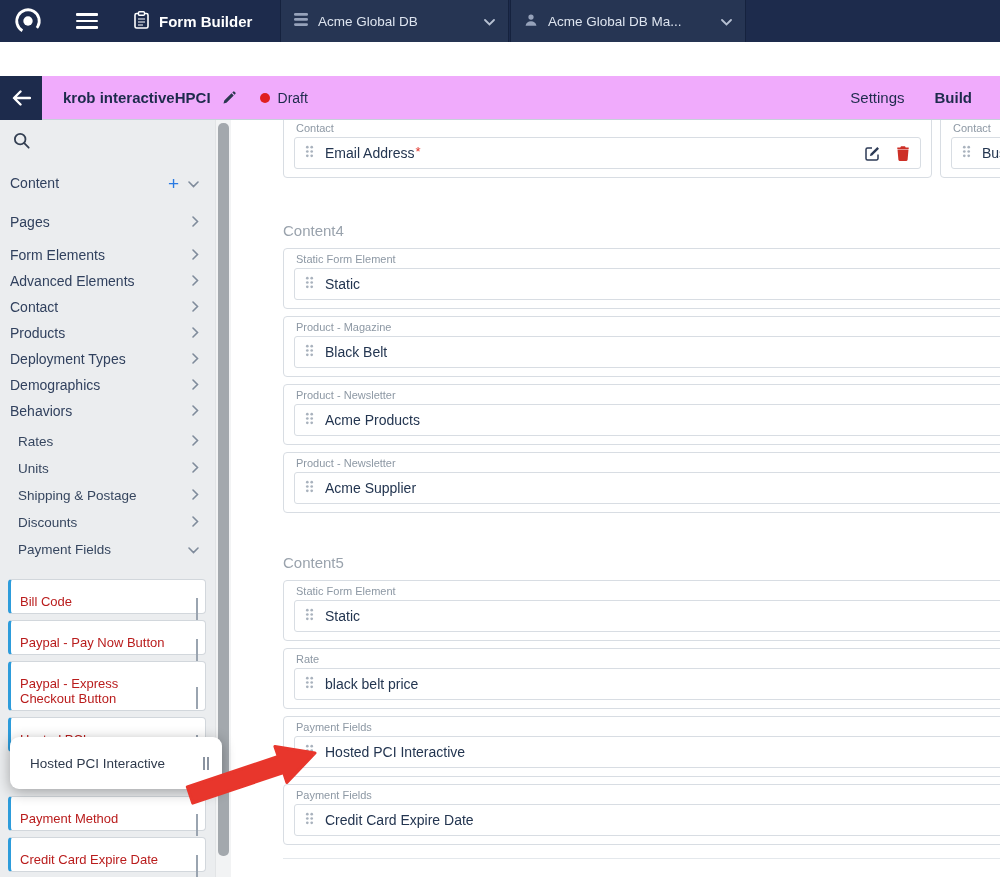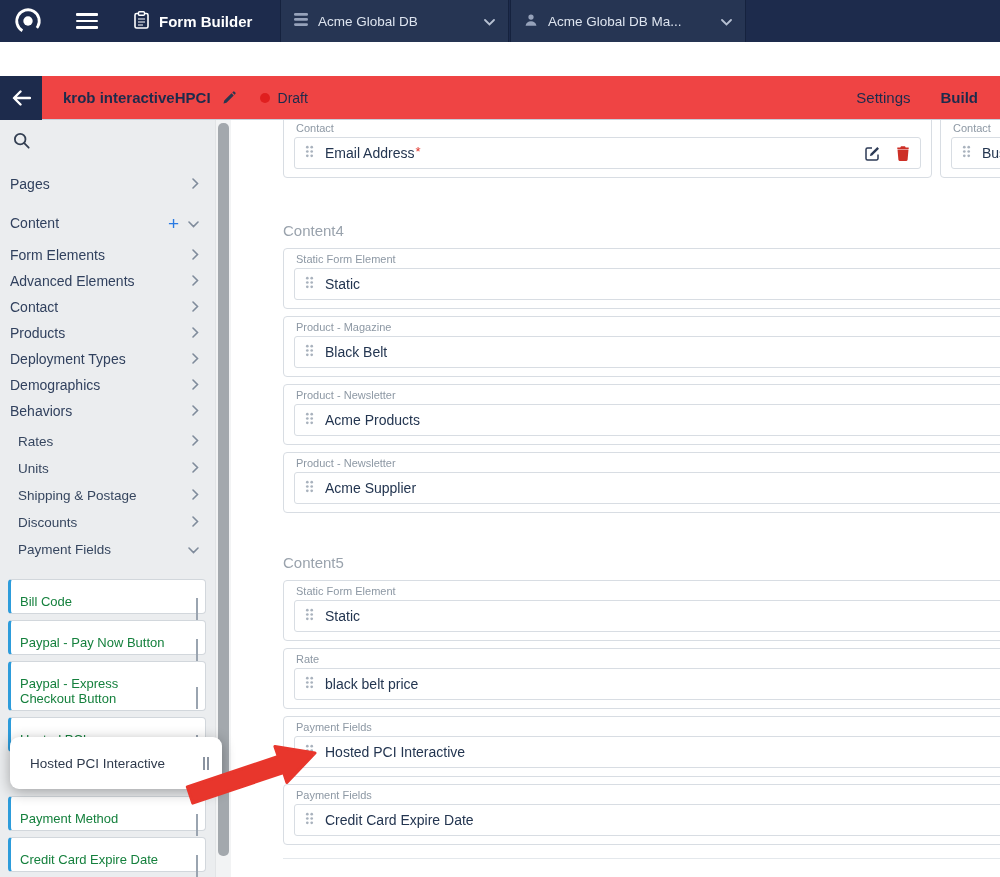--- a/index.html
+++ b/index.html
@@ -12,46 +12,46 @@
   .tb-burger i{display:block;height:2.6px;background:#fff;margin-bottom:4px;border-radius:1px;}
   .tb-burger i:last-child{margin-bottom:0;}
   .tb-app{position:absolute;left:134px;top:0;height:42px;display:flex;align-items:center;gap:10px;color:#fff;font-size:15px;font-weight:700;}
   .tb-dd{position:absolute;top:0;height:42px;box-sizing:border-box;display:flex;align-items:center;gap:10px;background:#263553;border-left:1px solid #15223e;border-right:1px solid #15223e;padding:0 13px;color:#dde4ef;font-size:13.5px;cursor:pointer;}
   .tb-dd .chev{margin-left:auto;}
   .tb-dd1{left:280px;width:229px;}
   .tb-dd2{left:510px;width:236px;}
   .tb-dd span{white-space:nowrap;overflow:hidden;}
 
   
-  .hdr{position:absolute;left:0;top:76px;width:1000px;height:44px;background:#ef4444;display:flex;align-items:center;border-bottom:1px solid #c6cfda;box-sizing:border-box;}
+  .hdr{position:absolute;left:0;top:76px;width:1000px;height:44px;background:#f0abfc;display:flex;align-items:center;border-bottom:1px solid #c6cfda;box-sizing:border-box;}
   .hdr-back{width:42px;height:44px;background:#1d2b4c;display:flex;align-items:center;justify-content:center;flex:none;cursor:pointer;}
   .hdr-title{margin-left:21px;font-size:15px;font-weight:700;color:#1d2b4c;}
   .hdr-pencil{margin-left:11px;display:flex;align-items:center;cursor:pointer;}
   .hdr-status{display:flex;align-items:center;gap:8px;margin-left:24px;font-size:14px;color:#1d2b4c;}
   .dot{width:10px;height:10px;border-radius:50%;background:#e01f1f;}
-  .hdr-right{margin-left:auto;display:flex;gap:30px;padding-right:22px;font-size:15px;color:#1d2b4c;align-items:center;}
+  .hdr-right{margin-left:auto;display:flex;gap:30px;padding-right:28px;font-size:15px;color:#1d2b4c;align-items:center;}
   .hdr-link{cursor:pointer;font-weight:500;}
   .hdr-link.build{font-weight:700;}
 
   
   .sidebar{position:absolute;left:0;top:120px;width:215px;height:757px;background:#ebedef;overflow:hidden;}
   .sb-search{height:44px;display:flex;align-items:center;padding-left:13px;cursor:pointer;}
   .sb-row{display:flex;align-items:center;padding:0 16px 0 10px;color:#31415e;font-size:14px;cursor:pointer;}
   .sb-row .chev{margin-left:auto;flex:none;}
   .sb-row .chev.after-plus{margin-left:9px;}
   .sb-pages{height:40px;}
   .sb-content{height:38px;}
   .sb-std{height:26px;}
   .sb-plus{margin-left:auto;color:#2a7ae2;font-size:19px;line-height:1;font-weight:400;cursor:pointer;}
   .sb-sub{margin-top:10px;}
   .sb-subrow{height:27px;display:flex;padding:0 16px 0 18px;font-size:13.5px;color:#36465f;cursor:pointer;}
   .sb-subrow .chev{margin-left:auto;}
   .pills{margin-top:10px;}
   .pill{position:relative;box-sizing:border-box;width:198px;margin:0 0 6px 8px;background:#fff;border:1px solid #d2d7dc;border-left:3px solid #2d9cdb;border-radius:4px;padding:3px 24px 3px 9px;cursor:grab;}
-  .pill span{display:inline-block;max-width:150px;font-size:13px;line-height:1.15;color:#15803d;margin-top:12px;}
+  .pill span{display:inline-block;max-width:150px;font-size:13px;line-height:1.15;color:#b91c1c;margin-top:12px;}
   .pill-handle{position:absolute;right:7px;top:50%;transform:translateY(-50%);display:flex;gap:2px;}
   .pill-handle i{width:2px;height:11px;background:#9aa4b0;display:block;}
   .pill-spacer{height:38px;}
 
   
   .drag-card{position:absolute;left:10px;top:737px;width:212px;height:52px;box-sizing:border-box;background:#fff;border-radius:9px;box-shadow:0 3px 14px rgba(0,0,0,0.32);display:flex;align-items:center;padding:0 13px 0 20px;font-size:13.5px;color:#2f3a4c;z-index:6;cursor:grabbing;}
   .drag-card .dc-handle{margin-left:auto;display:flex;gap:2px;}
   .drag-card .dc-handle i{width:2px;height:13px;background:#8a93a0;display:block;}
 
   
@@ -163,31 +163,31 @@
   <div class="sidebar">
     <div class="sb-search">
       <span>
         <svg width="17" height="17" viewBox="0 0 18 18">
             <circle cx="7.6" cy="7.6" r="5.6" fill="none" stroke="#333f52" stroke-width="1.9"></circle>
             <path d="M11.9 11.9L16.6 16.6" stroke="#333f52" stroke-width="1.9" stroke-linecap="round"></path>
           </svg>
       </span>
     </div>
 
-    <div class="sb-row sb-pages">
-      <span>Pages</span>
-      <span class="chev"><svg width="7" height="11" viewBox="0 0 7 11">
-            <path d="M1 1l4.5 4.5L1 10" fill="none" stroke="#7f8b9b" stroke-width="1.6" stroke-linecap="round"></path>
-          </svg></span>
-    </div>
     <div class="sb-row sb-content">
       <span>Content</span>
       <span class="sb-plus">+</span>
       <span class="chev after-plus"><svg width="11" height="7" viewBox="0 0 11 7">
             <path d="M1 1l4.5 4.5L10 1" fill="none" stroke="#7f8b9b" stroke-width="1.6" stroke-linecap="round"></path>
+          </svg></span>
+    </div>
+    <div class="sb-row sb-pages">
+      <span>Pages</span>
+      <span class="chev"><svg width="7" height="11" viewBox="0 0 7 11">
+            <path d="M1 1l4.5 4.5L1 10" fill="none" stroke="#7f8b9b" stroke-width="1.6" stroke-linecap="round"></path>
           </svg></span>
     </div>
     <div class="sb-row sb-std">
       <span>Form Elements</span>
       <span class="chev"><svg width="7" height="11" viewBox="0 0 7 11">
             <path d="M1 1l4.5 4.5L1 10" fill="none" stroke="#7f8b9b" stroke-width="1.6" stroke-linecap="round"></path>
           </svg></span>
     </div>
     <div class="sb-row sb-std">
       <span>Advanced Elements</span>

